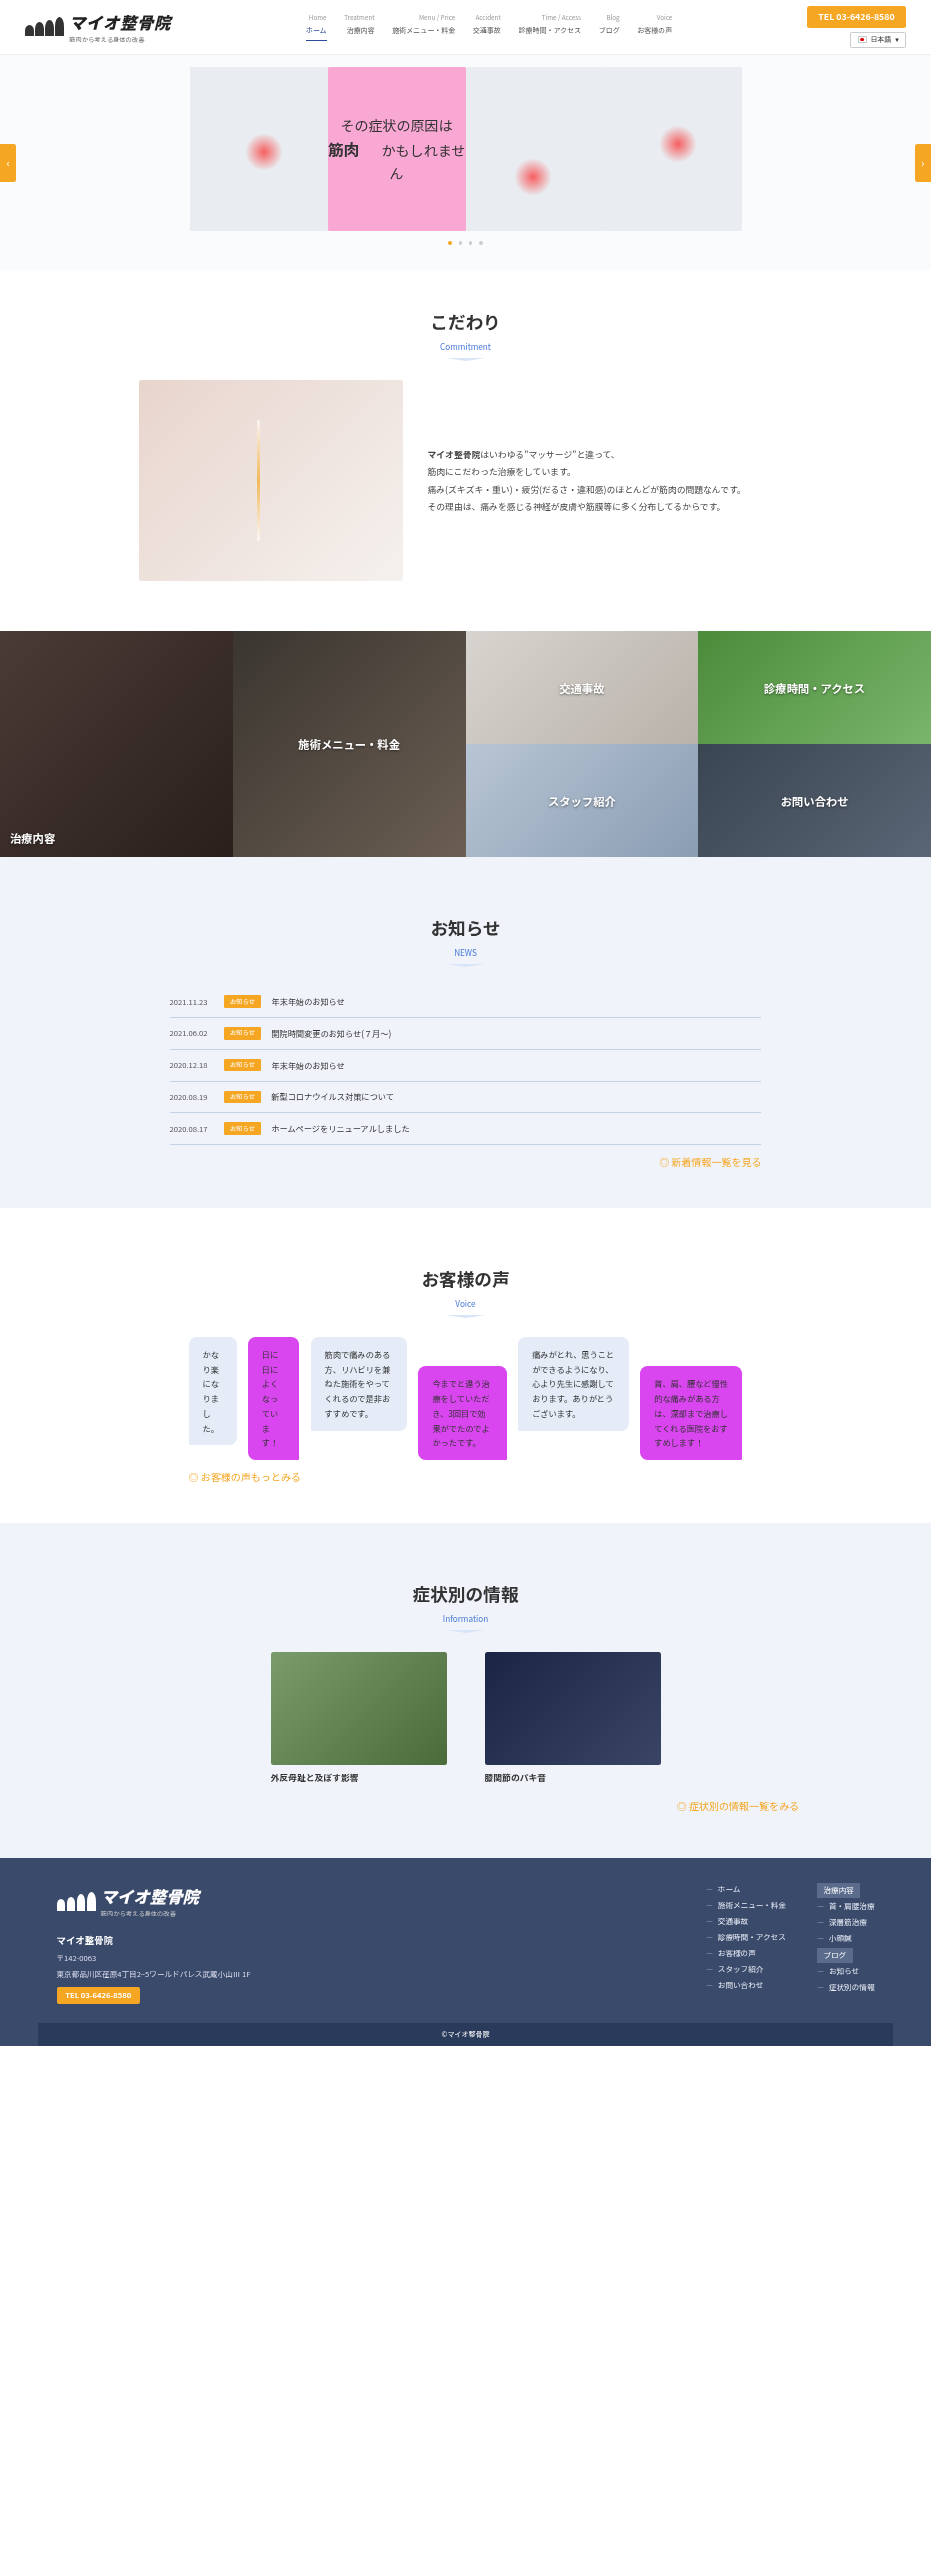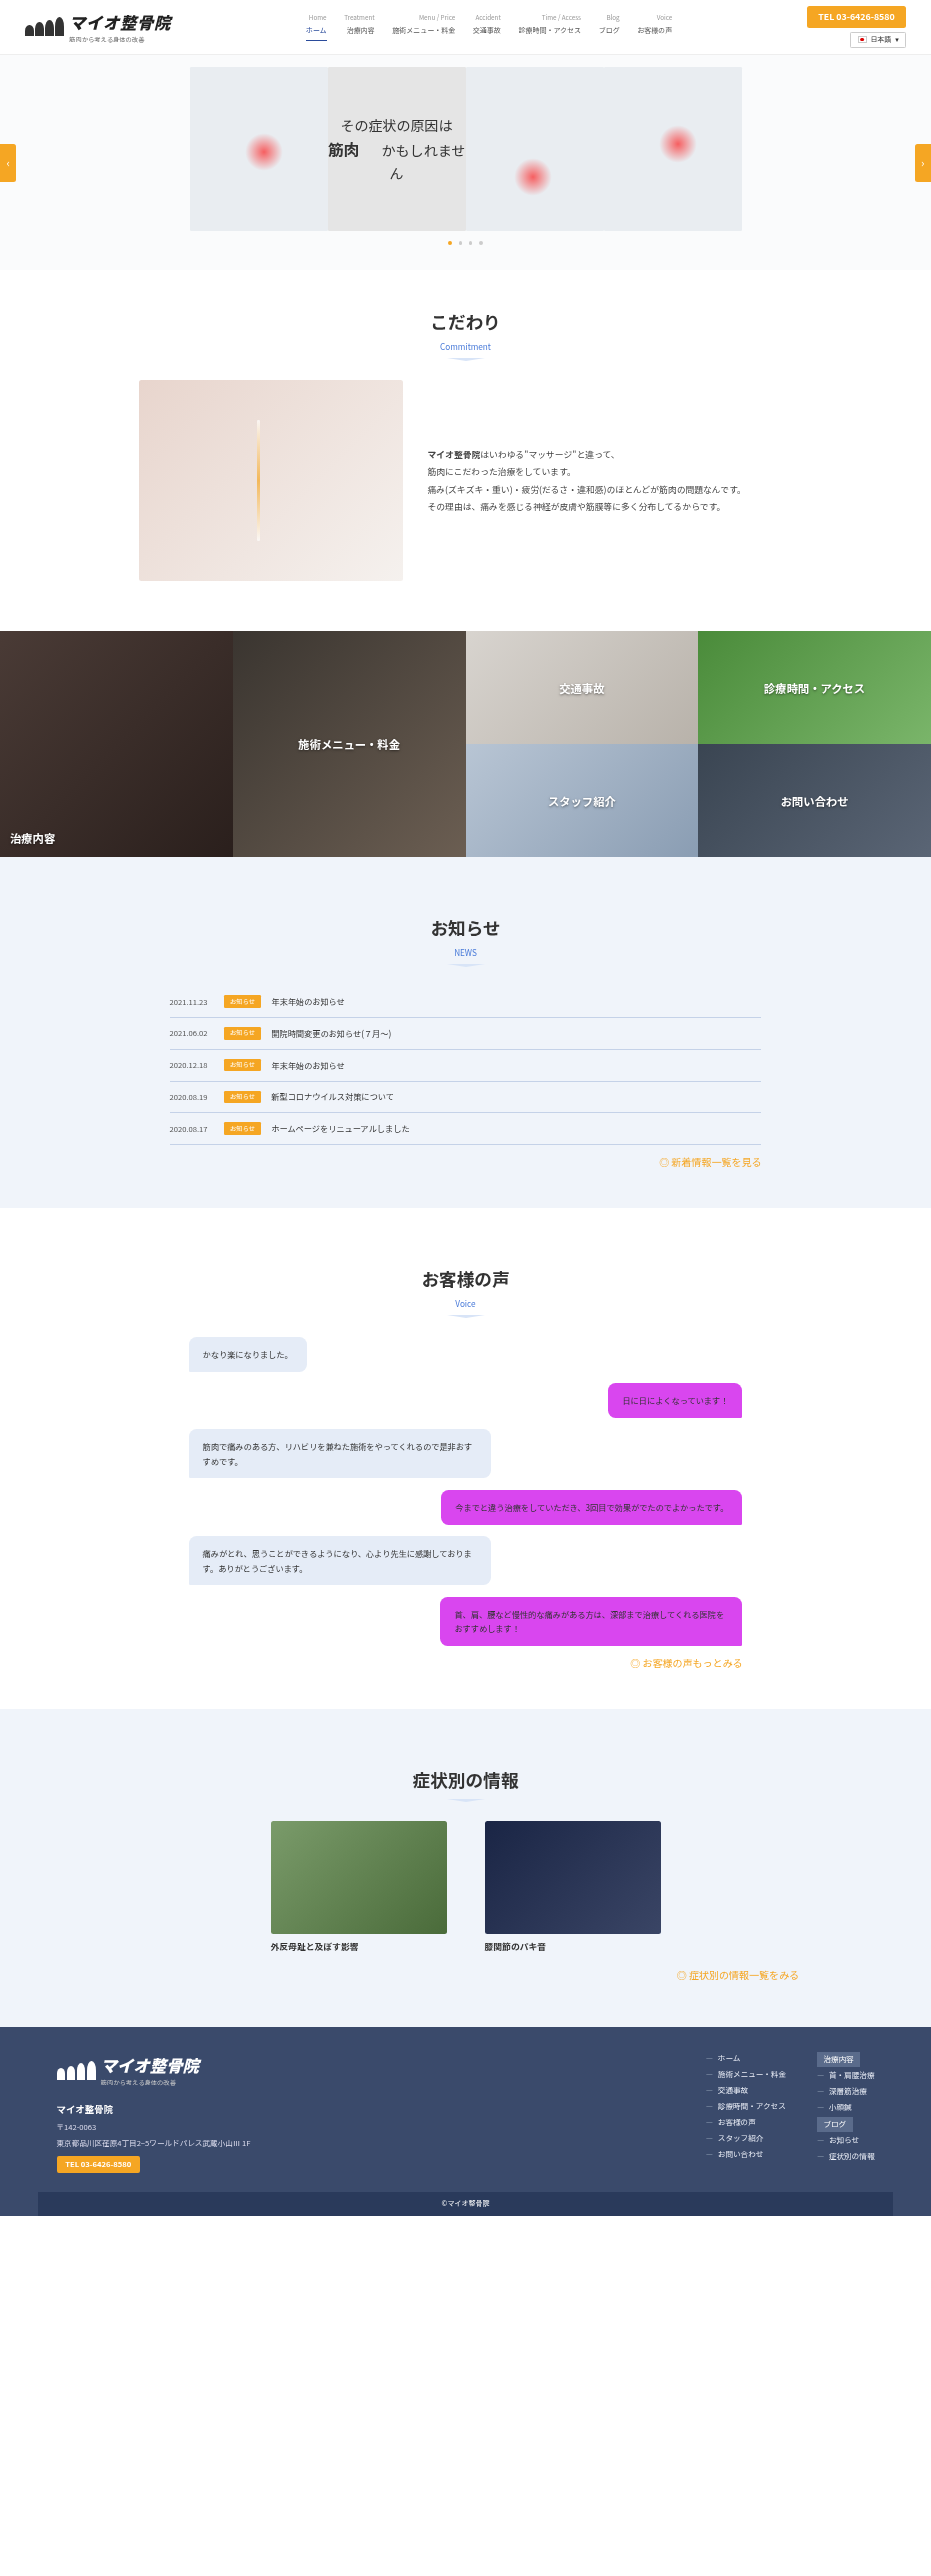--- a/index.html
+++ b/index.html
@@ -24,21 +24,21 @@
 .lang-sel{display:flex;align-items:center;gap:3.8px;border:0.6px solid #ccc;padding:1.3px 6.3px;border-radius:1.3px;font-size:7px;background:#fff;}
 .flag{width:8.8px;height:6.3px;background:linear-gradient(#fff,#fff);border:0.6px solid #ccc;position:relative;}
 .flag::after{content:"";position:absolute;left:50%;top:50%;transform:translate(-50%,-50%);width:3.8px;height:3.8px;border-radius:50%;background:#d00;}
 
 
 .hero{position:relative;background:#fafbfc;padding:12.6px 0 25px;}
 .hero-inner{display:flex;justify-content:center;align-items:center;gap:0;max-width:755px;margin:0 auto;}
 .hero-img{width:138px;height:164px;background:#e9edf1;position:relative;border-radius:1.3px;}
 .hero-img .pain{position:absolute;width:38px;height:38px;background:radial-gradient(circle,rgba(255,0,0,.6),rgba(255,0,0,0) 70%);border-radius:50%;}
 .hero-img.a .pain{left:40%;top:40%;}
-.hero-img.b{display:flex;align-items:center;justify-content:center;text-align:center;background:#e5e5e5;}
+.hero-img.b{display:flex;align-items:center;justify-content:center;text-align:center;background:#f9a8d4;}
 .hero-img.c .pain{left:35%;top:55%;}
 .hero-img.d .pain{left:40%;top:35%;}
 .hero-text{font-size:14px;color:#333;}
 .hero-text .big{font-size:16px;font-weight:bold;margin-right:19px;}
 .hero-arrow{position:absolute;top:50%;transform:translateY(-50%);width:16.4px;height:38px;background:#f5a623;display:flex;align-items:center;justify-content:center;color:#fff;font-size:11.3px;}
 .hero-arrow.l{left:0;border-radius:0 2.5px 2.5px 0;}
 .hero-arrow.r{right:0;border-radius:2.5px 0 0 2.5px;}
 .hero-dots{display:flex;gap:6.3px;justify-content:center;margin-top:10px;}
 .dot{width:3.8px;height:3.8px;border-radius:50%;background:#ccc;}
 .dot.on{background:#f5a623;}
@@ -72,21 +72,21 @@
 .news-list{max-width:617px;margin:0 auto;padding:0 12.6px;}
 .news-item{display:flex;align-items:center;gap:10px;padding:8.8px 0;border-bottom:0.6px solid #c5d2e8;}
 .news-date{font-size:7.6px;color:#555;width:44px;}
 .news-tag{background:#f5a623;color:#fff;font-size:6.3px;padding:1.3px 6.3px;border-radius:1.3px;}
 .news-title{font-size:8.2px;color:#333;}
 .more-link{text-align:right;margin-top:8.8px;font-size:10px;color:#f5a623;}
 .more-link::before{content:"◎ ";}
 
 
 .voice-sec{background:#fff;padding:19px 0 38px;}
-.voice-wrap{max-width:579px;margin:0 auto;display:flex;flex-direction:column;gap:11.3px;padding:0 12.6px;}
+.voice-wrap{max-width:579px;margin:0 auto;display:flex;flex-direction:row;gap:11.3px;padding:0 12.6px;}
 .bubble{max-width:302px;padding:10px 14px;border-radius:7.6px;font-size:8.2px;line-height:1.8;}
 .bubble.left{background:#e5ecf7;align-self:flex-start;border-radius:7.6px 7.6px 7.6px 1.3px;}
 .bubble.right{background:#d946ef;align-self:flex-end;border-radius:7.6px 7.6px 1.3px 7.6px;}
 
 
 .info-sec{background:#f0f4fa;padding:19px 0 44px;}
 .cards{max-width:692px;margin:0 auto;display:flex;gap:38px;justify-content:center;padding:0 12.6px;}
 .card{width:176px;}
 .card-img{width:100%;height:113px;background:#6a8b5a linear-gradient(135deg,#7a9b6a,#4a6b3a);border-radius:2.5px;}
 .card:nth-child(2) .card-img{background:linear-gradient(135deg,#1a2545,#3a4565);}
@@ -283,20 +283,21 @@
       <div class="bubble right">首、肩、腰など慢性的な痛みがある方は、深部まで治療してくれる医院をおすすめします！</div>
     </div>
   <div class="voice-wrap">
       <div class="more-link" style="align-self:flex-end"><a>お客様の声もっとみる</a></div>
     </div>
 </section>
 
 <section class="info-sec">
   <div class="sec-title">
     <h2>症状別の情報</h2>
+    <span class="en">Information</span>
     <div class="bar"></div>
   </div>
   <div class="cards" id="cards">
       <a class="card">
         <div class="card-img"></div>
     <div class="card-title">外反母趾と及ぼす影響</div>
       </a>
       <a class="card">
         <div class="card-img"></div>
     <div class="card-title">膝関節のパキ音</div>

